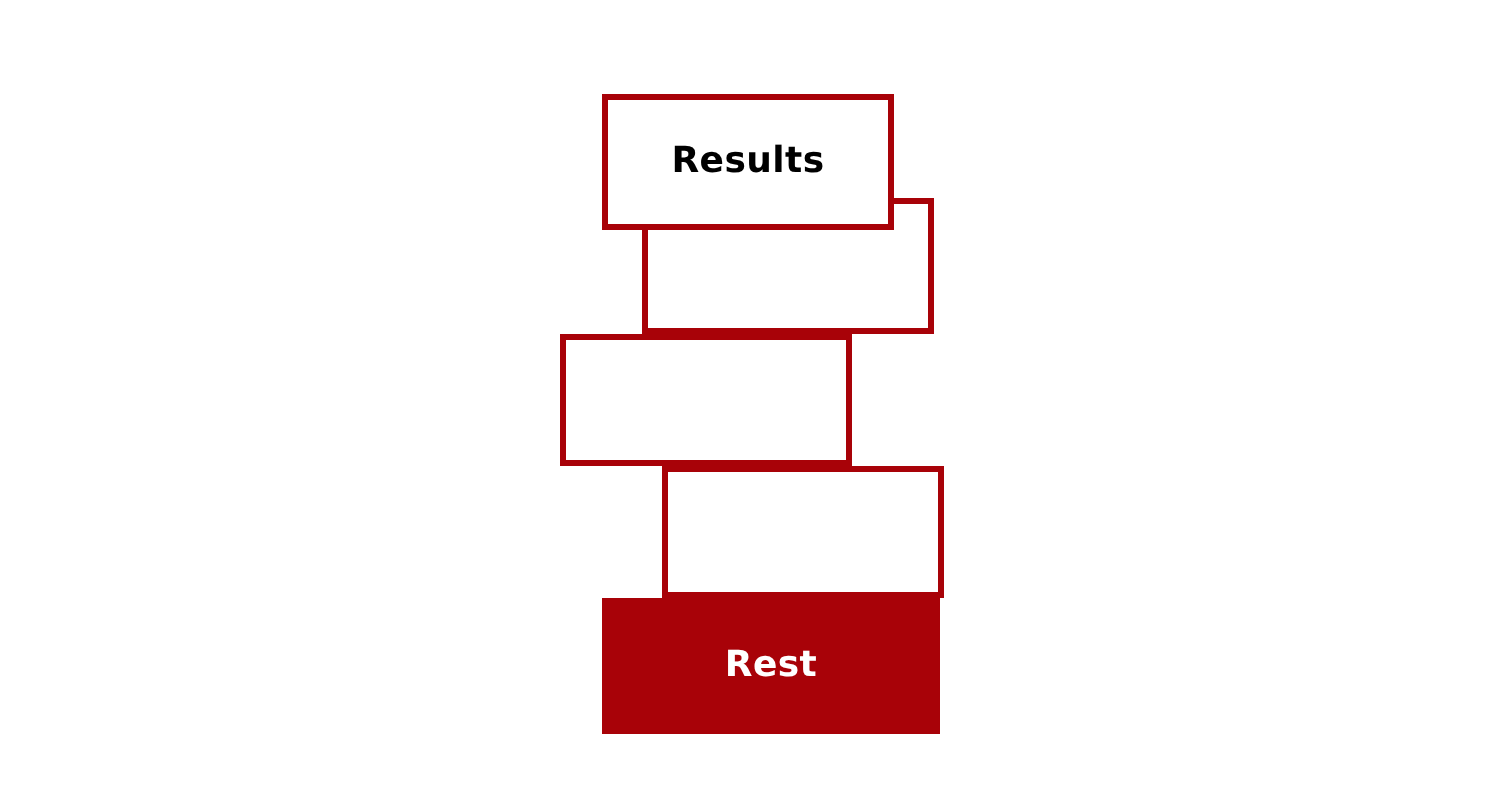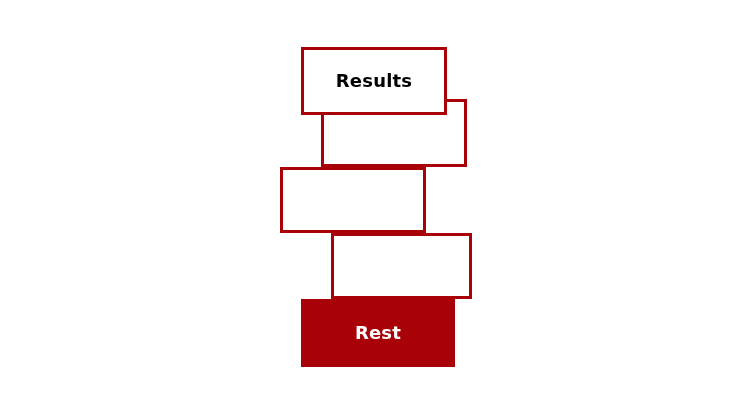--- a/index.html
+++ b/index.html
@@ -49,21 +49,21 @@
 
   .node.filled .node-label {
     color: #ffffff;
   }
 
   
   #node-1 { left: 301px; top:  47px; width: 146px; height: 68px; z-index: 5; }
   #node-2 { left: 321px; top:  99px; width: 146px; height: 68px; z-index: 4; }
   #node-3 { left: 280px; top: 167px; width: 146px; height: 66px; z-index: 3; }
   #node-4 { left: 331px; top: 233px; width: 141px; height: 66px; z-index: 2; }
-  #node-5 { left: 301px; top: 299px; width: 154px; height: 68px; z-index: 6; }
+  #node-5 { left: 301px; top: 299px; width: 169px; height: 68px; z-index: 6; }
 </style>
 </head>
 <body>
 
 <div id="canvas">
 
   <div class="node" id="node-1">
     <span class="node-label">Results</span>
   </div>
 

